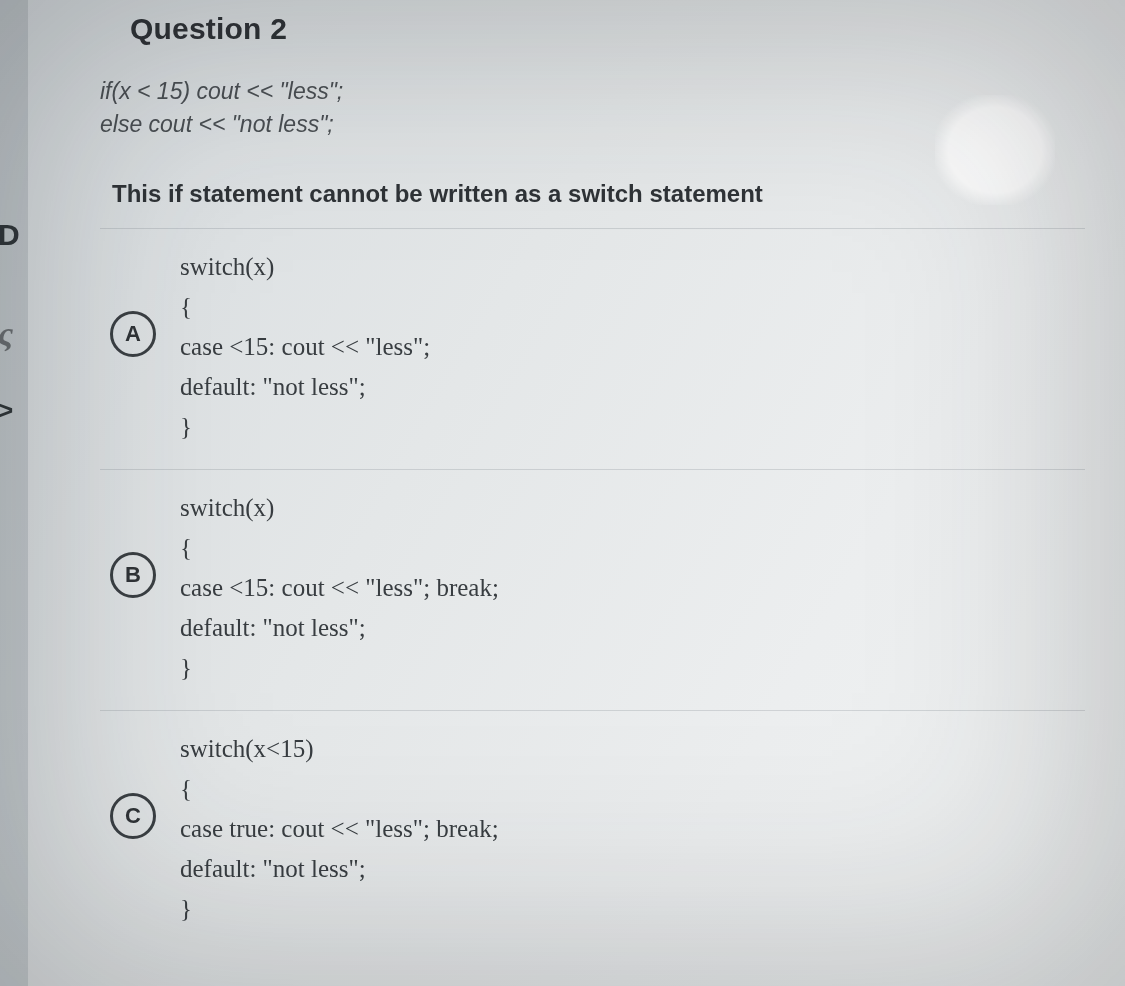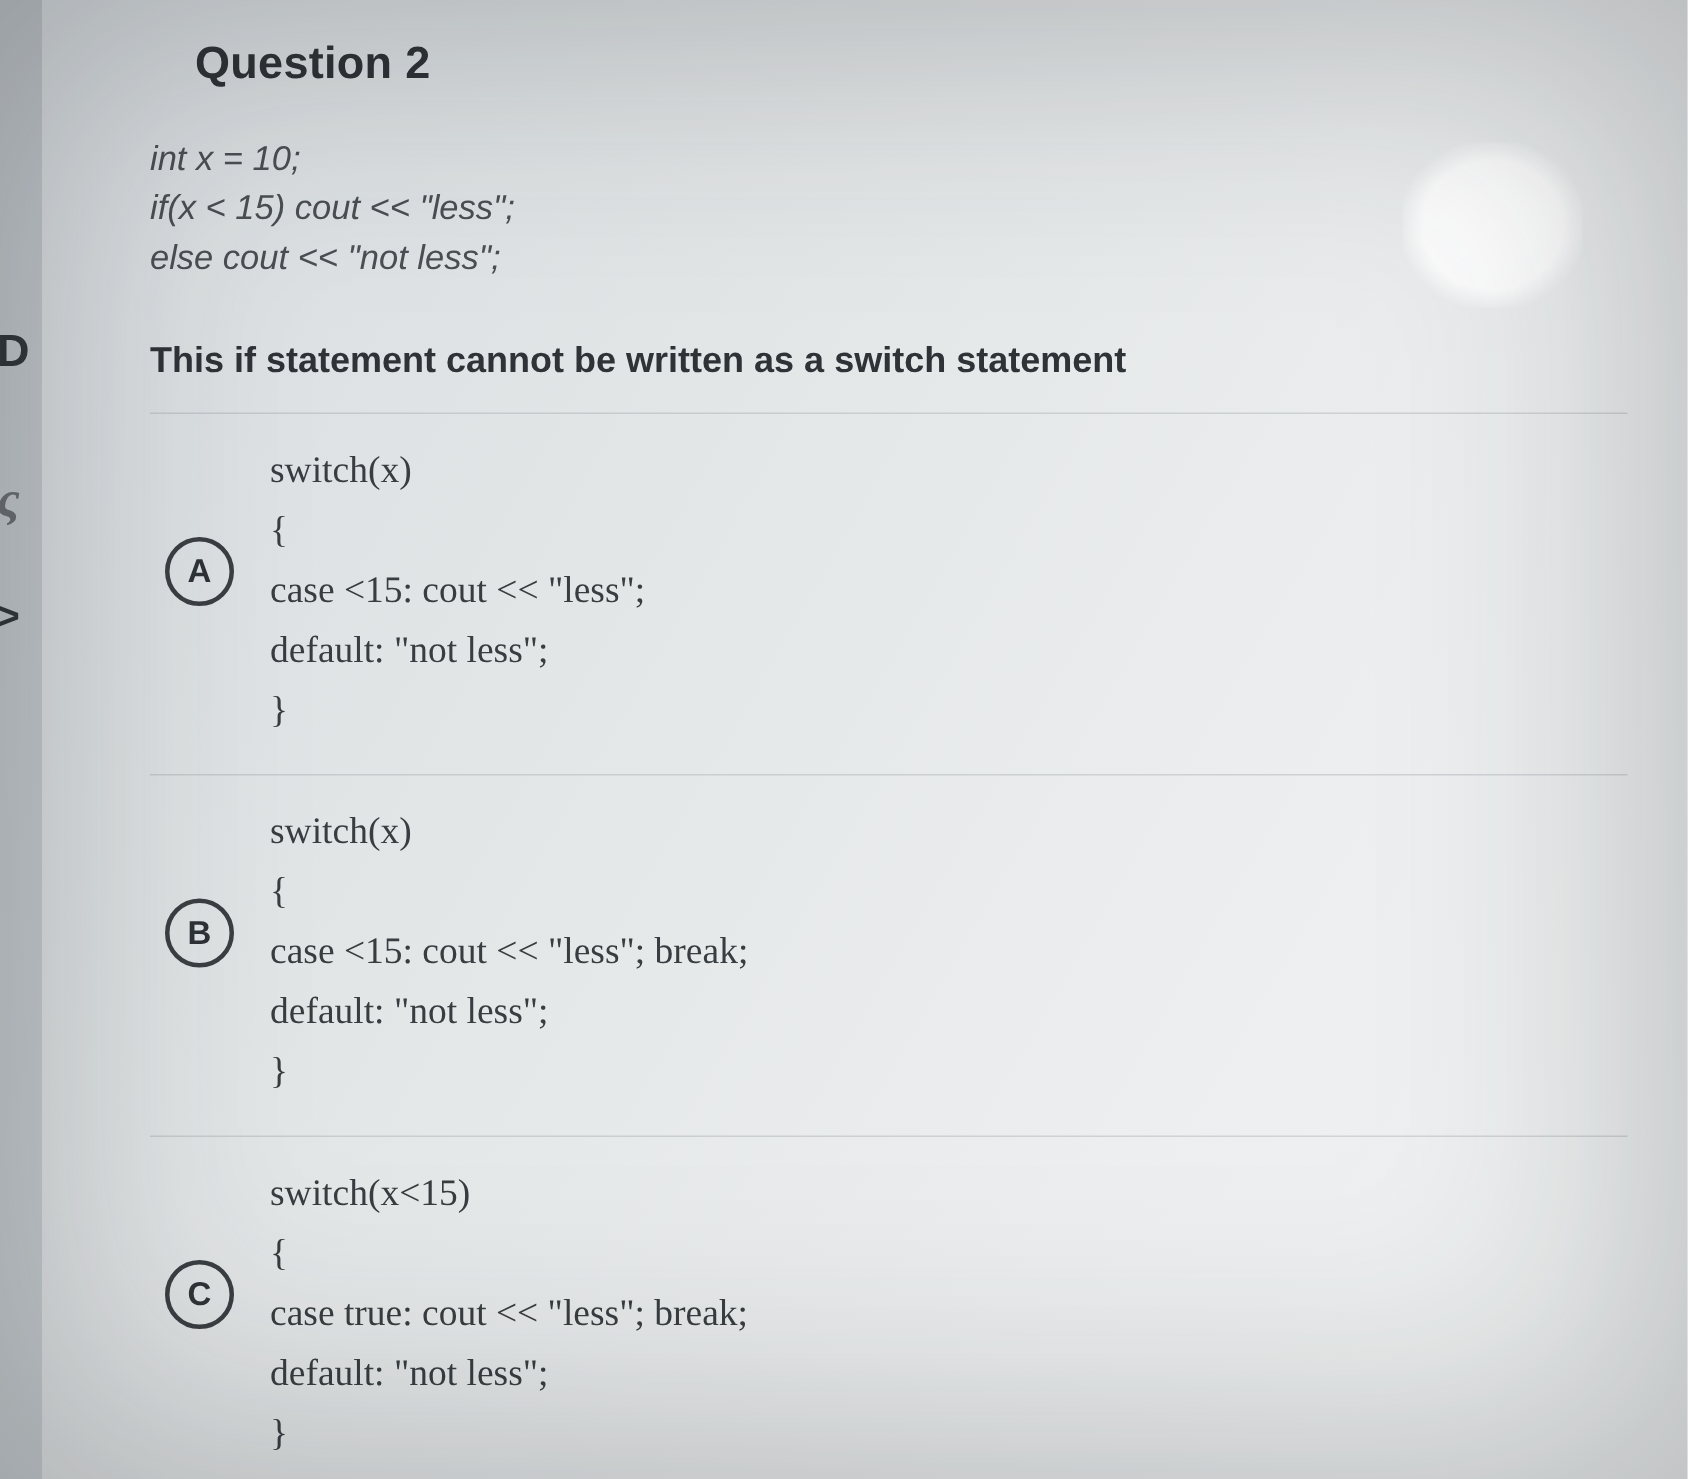--- a/index.html
+++ b/index.html
@@ -39,42 +39,42 @@
   .content {
     position: absolute;
     left: 100px;
     top: 10px;
     right: 40px;
   }
   .q-title {
     font-size: 30px;
     font-weight: 700;
     color: #2d3135;
-    margin: 16px 0 30px 30px;
+    margin: 2px 0 30px 30px;
     letter-spacing: 0.2px;
   }
   .prompt {
     margin: 0 0 6px 0;
     font-size: 24px;
     font-weight: 700;
     color: #2e3236;
     line-height: 1.35;
   }
   .if-stmt {
     color: #9ba1a5;
   }
   .code-line {
     font-size: 23px;
     font-style: italic;
     color: #4a4f53;
     margin: 2px 0;
     line-height: 1.35;
   }
   .statement {
-    margin: 40px 0 20px 0;
+    margin: 40px 0 20px 12px;
     font-size: 24px;
     font-weight: 700;
     color: #2f3337;
   }
   .options {
     margin-top: 20px;
   }
   .option {
     display: flex;
     align-items: flex-start;
@@ -133,21 +133,20 @@
     <div class="rail-mark mark-d">D</div>
     <div class="rail-mark mark-s">ς</div>
     <div class="rail-mark mark-gt">&gt;</div>
   </div>
 
   <div class="content">
 
     <h2 class="q-title">Question 2</h2>
 
 
-    <div class="code-line">int x = 10;</div>
     <div class="code-line">if(x &lt; 15) cout &lt;&lt; "less";</div>
     <div class="code-line">else cout &lt;&lt; "not less";</div>
 
     <div class="statement">This if statement cannot be written as a switch statement</div>
 
     <div class="options">
 
       <div class="option">
         <div class="option-letter">A</div>
         <div class="option-body">switch(x)

